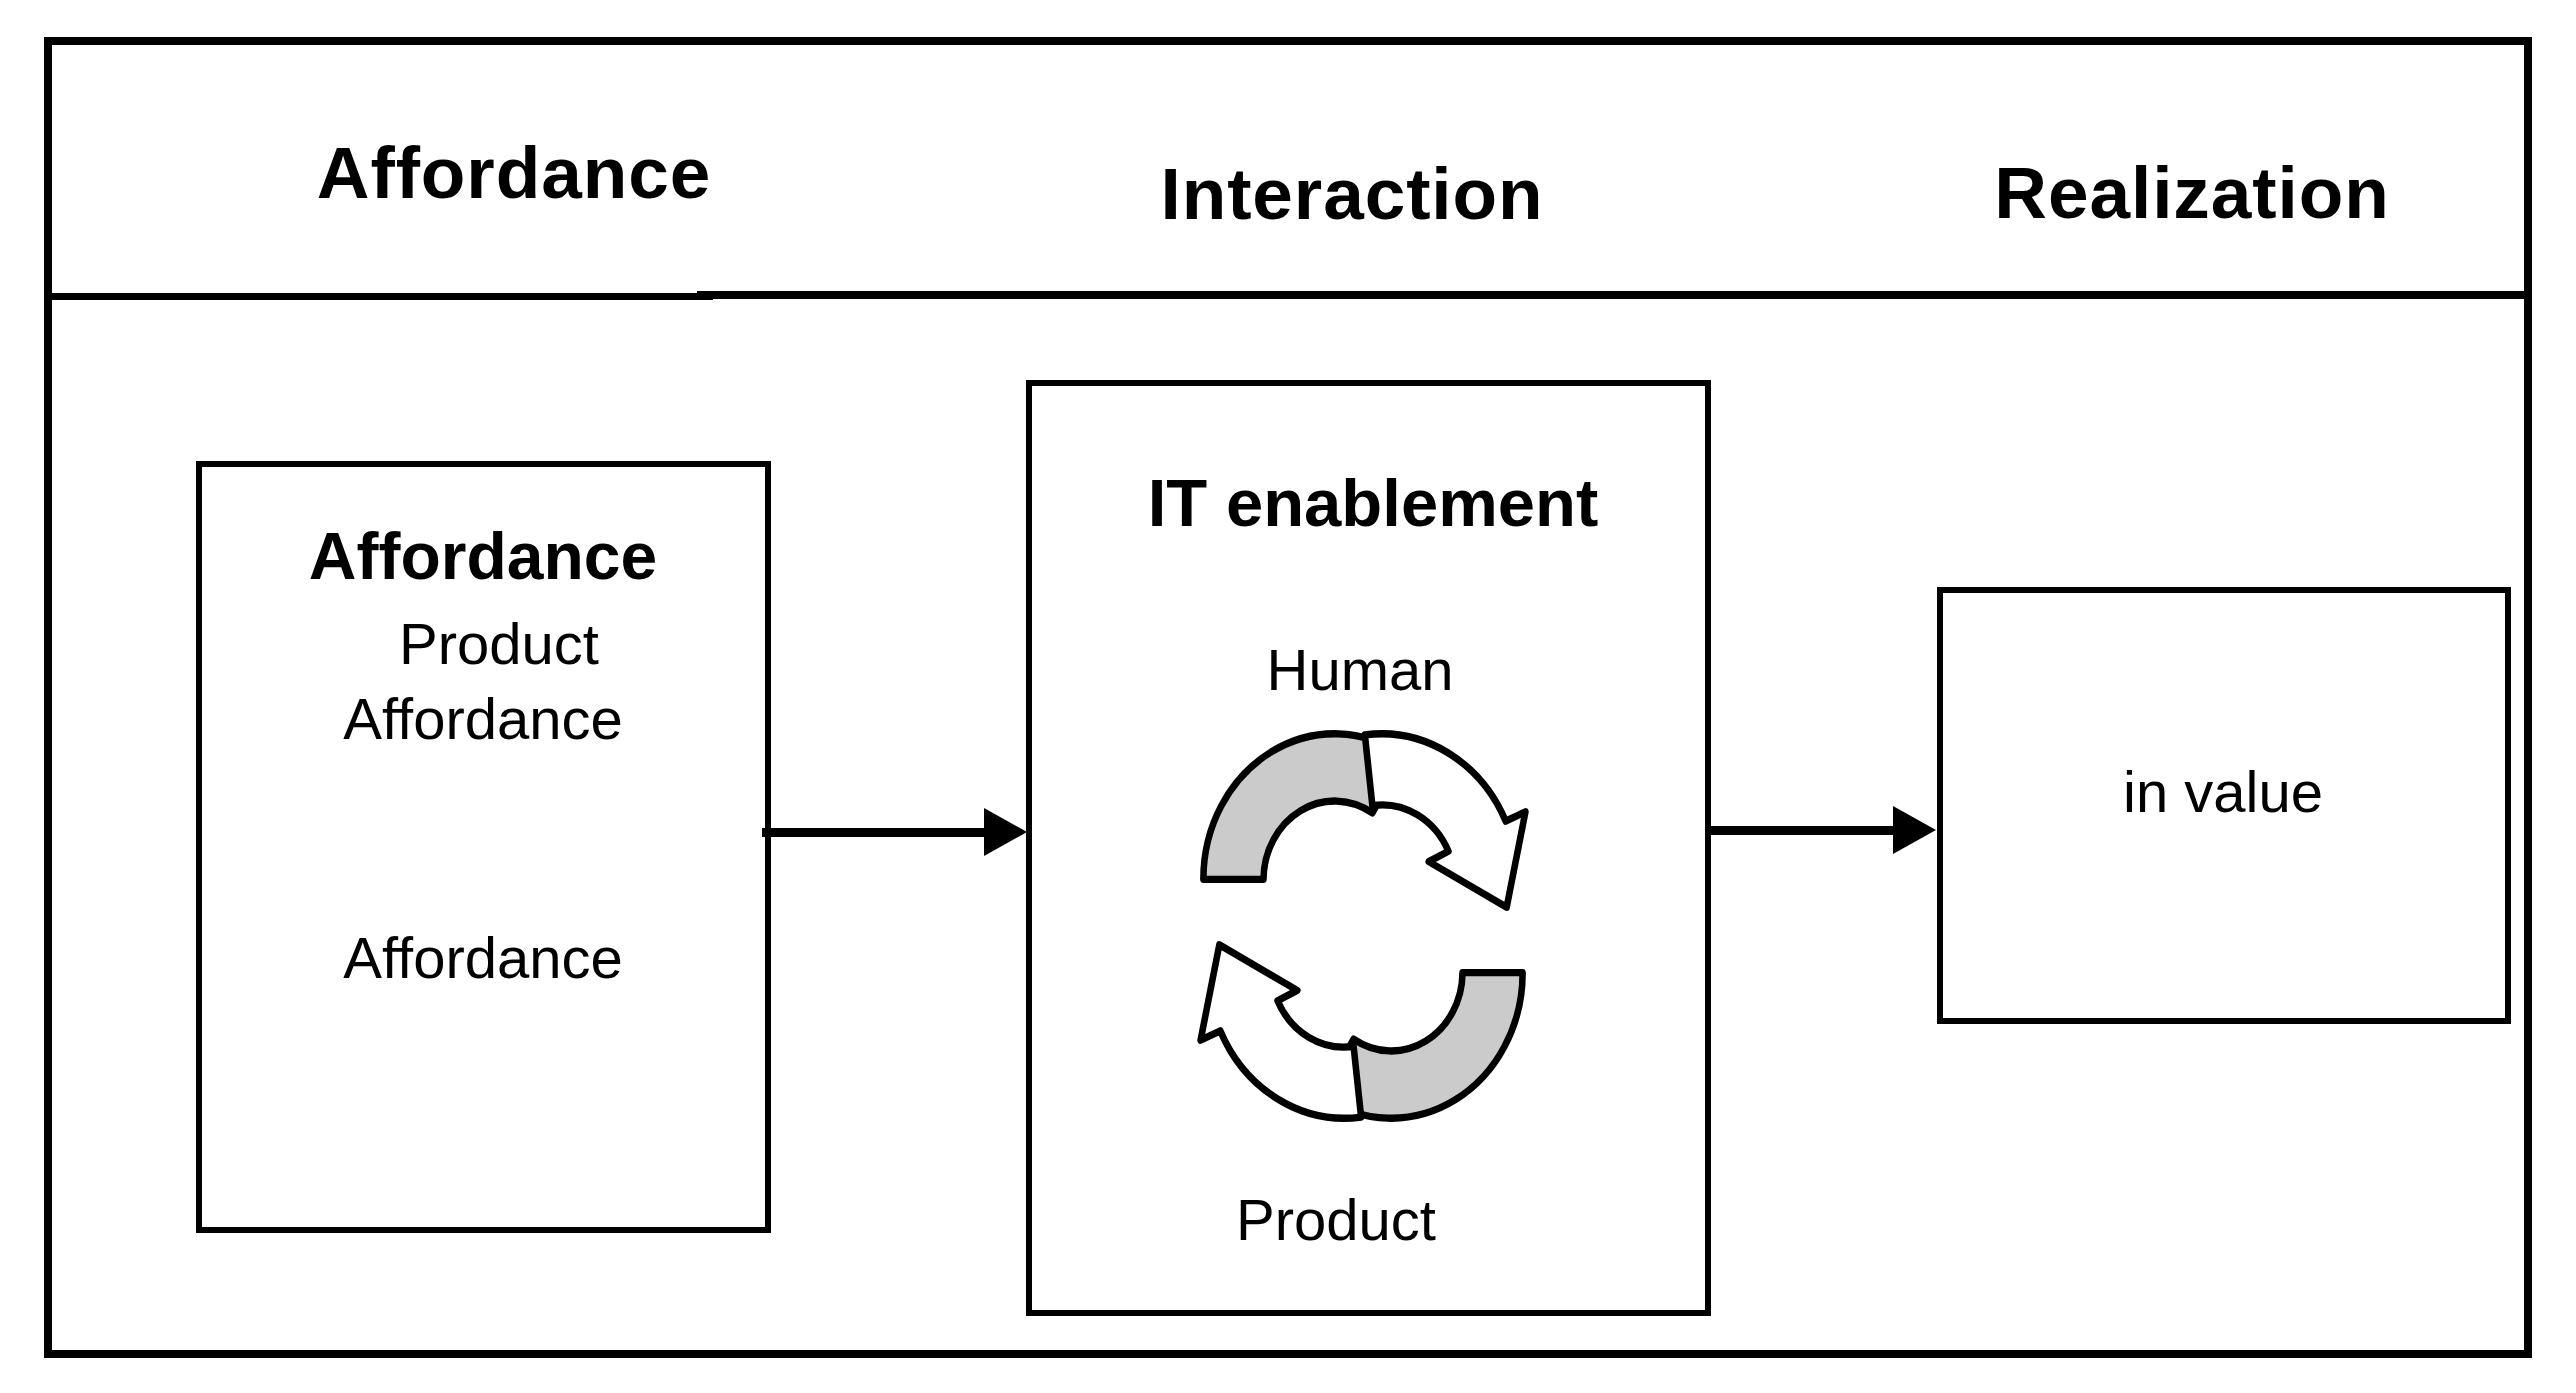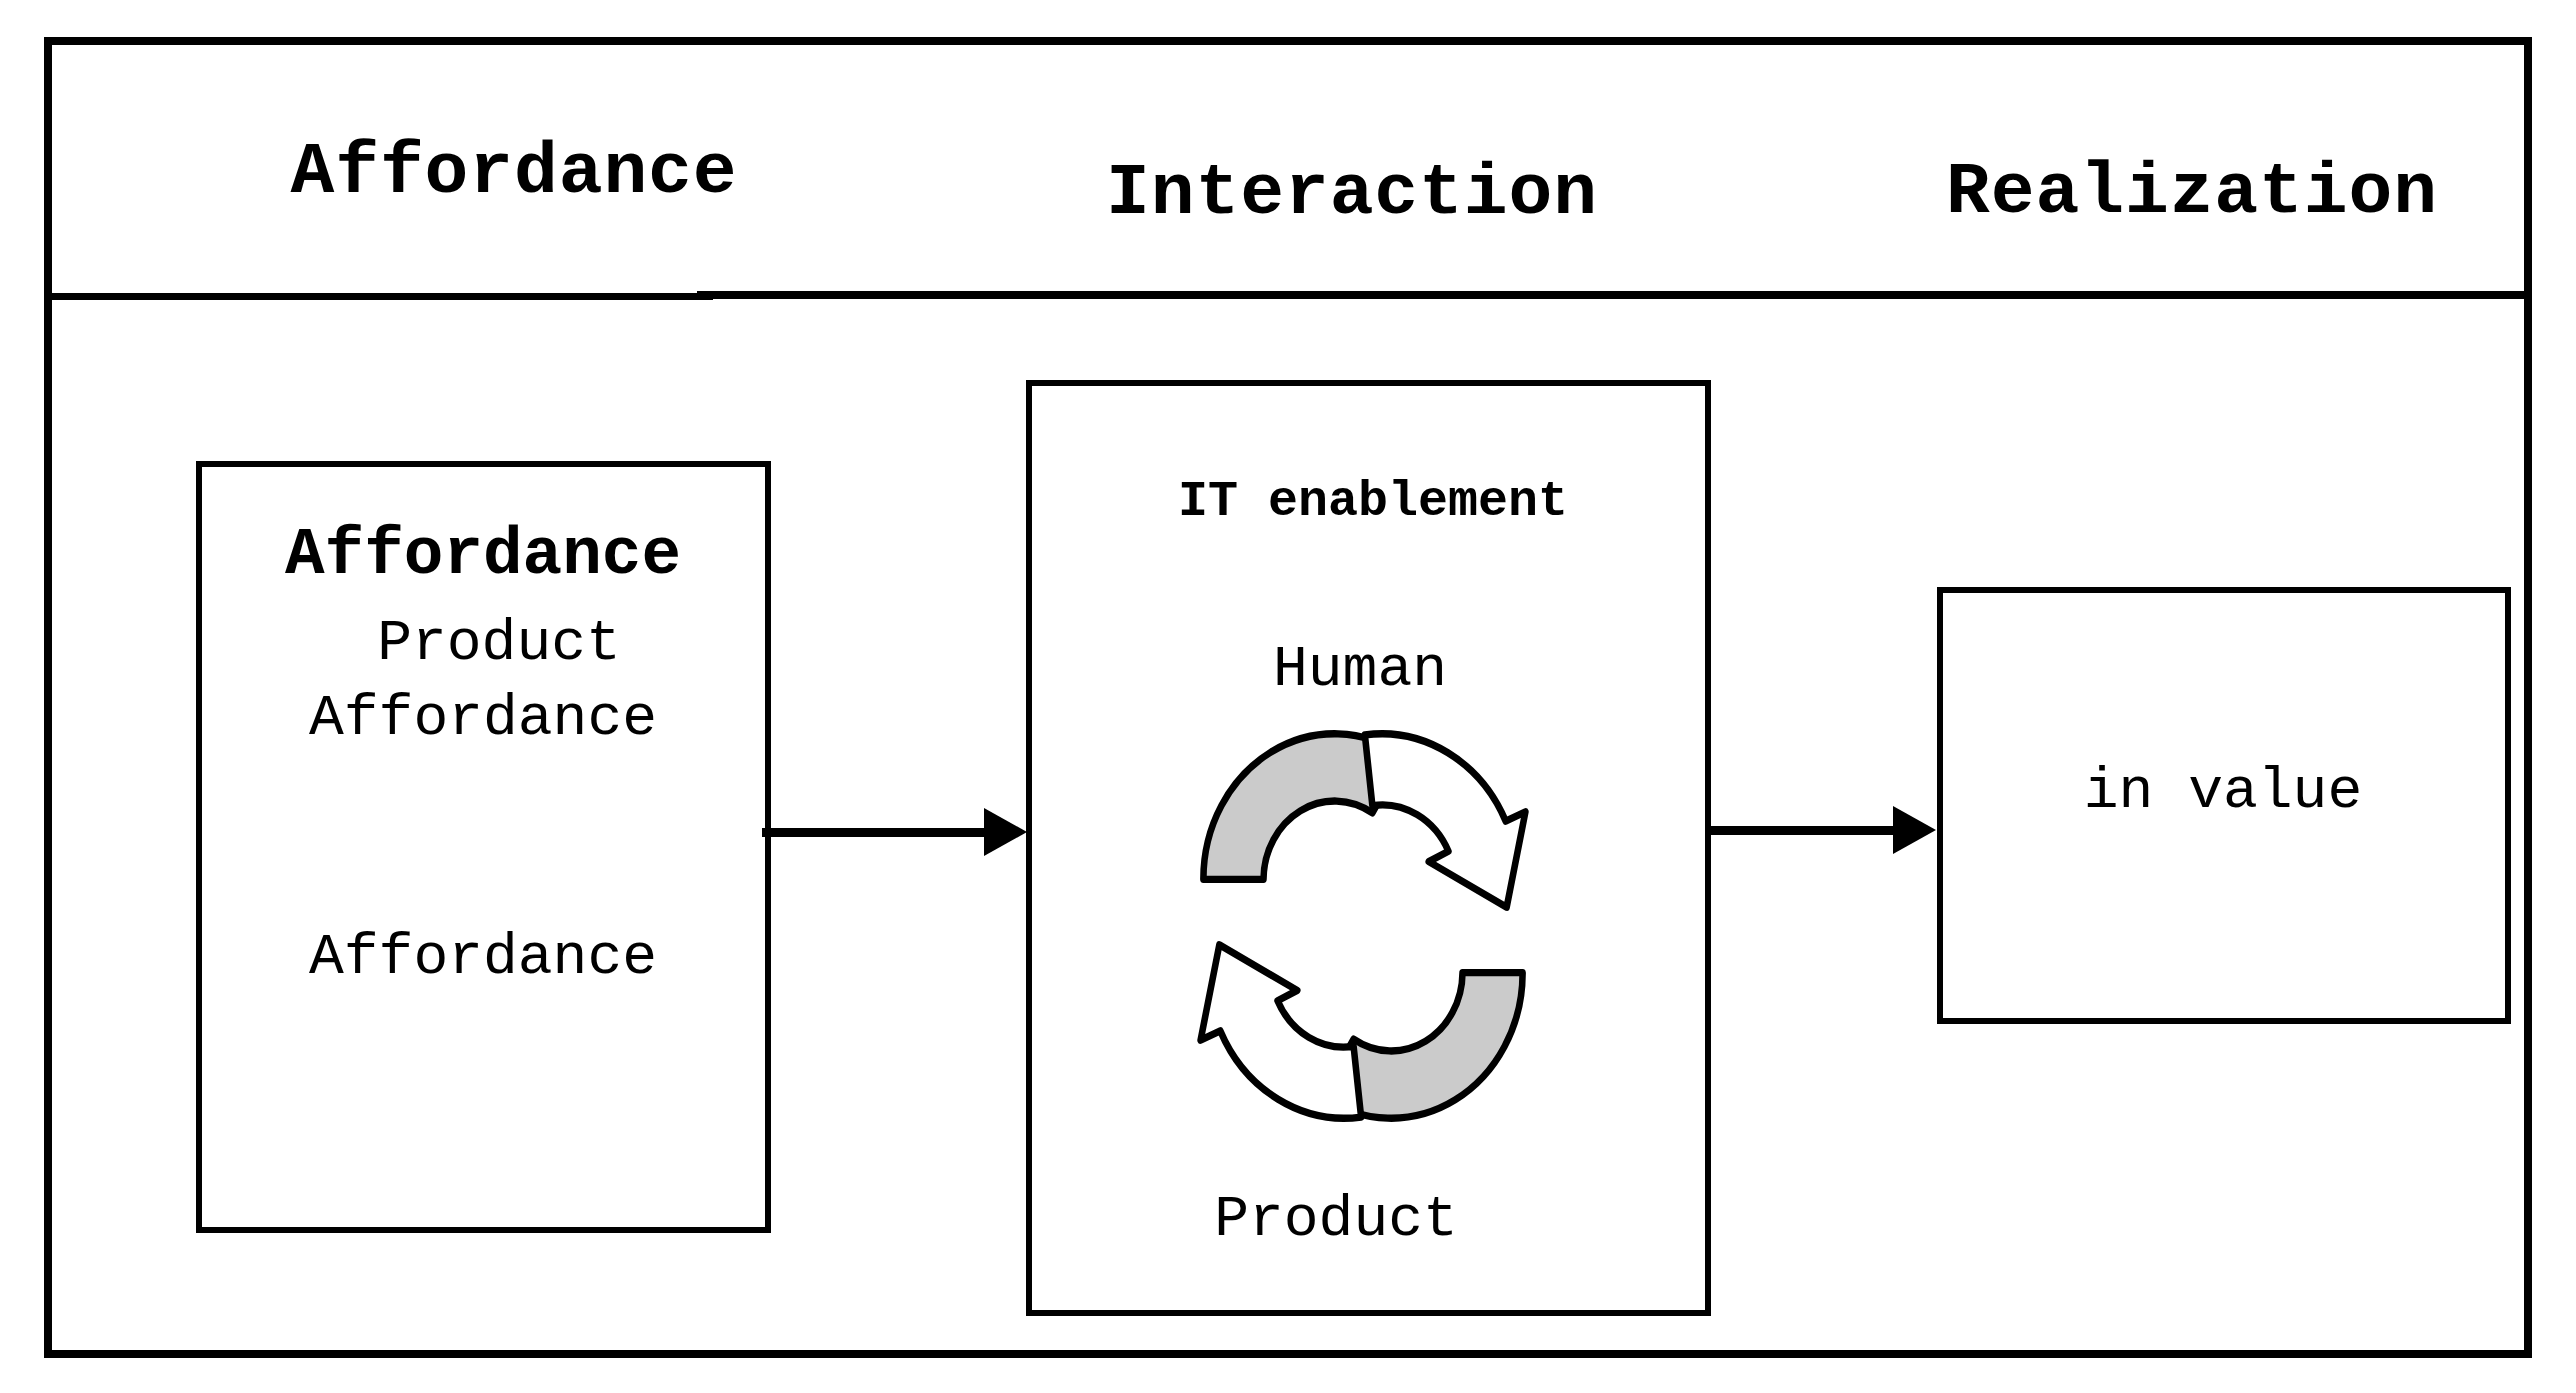--- a/index.html
+++ b/index.html
@@ -1,41 +1,41 @@
 <!DOCTYPE html>
 <html style="font-size:15px"><head>
 <meta charset="utf-8">
 <style>
   html,body{margin:0;padding:0;background:#ffffff;}
   .canvas{
     position:relative;
     width:2576px;height:1393px;
     background:#ffffff;
-    font-family:Liberation Mono, monospace;
+    font-family:Liberation Sans, sans-serif;
     color:#000;
     overflow:hidden;
   }
   .frame{
     position:absolute;left:44px;top:37px;width:2488px;height:1321px;
     border:8.4px solid #000;box-sizing:border-box;background:#fff;
   }
   .divider{position:absolute;background:#000;}
   .divider.seg-left{left:44px;top:293px;width:669px;height:6.6px;}
   .divider.seg-right{left:697px;top:291px;width:1835px;height:8.4px;}
   .label{
     position:absolute;transform:translate(-50%,-50%);
     white-space:nowrap;line-height:1;
   }
   .col-label{font-weight:bold;font-size:73px;letter-spacing:0.9px;}
   .box{position:absolute;border:6.6px solid #000;box-sizing:border-box;background:#fff;}
   .box-affordance{left:196px;top:461px;width:575px;height:772px;}
   .box-interaction{left:1026px;top:380px;width:685px;height:936px;}
   .box-realization{left:1937px;top:587px;width:574px;height:437px;}
   .box-title{font-weight:bold;font-size:66px;}
-  .box-title-it{font-weight:bold;font-size:50px;}
+  .box-title-it{font-weight:bold;font-size:67px;}
   .body-text{font-size:58px;}
   .arrow-shaft{position:absolute;background:#000;height:9.4px;}
   .arrow-head{
     position:absolute;width:0;height:0;
     border-top:24.4px solid transparent;
     border-bottom:24.4px solid transparent;
     border-left:43px solid #000;
   }
   .cycle-svg{position:absolute;left:1194px;top:682px;width:338px;height:488px;}
 </style>

